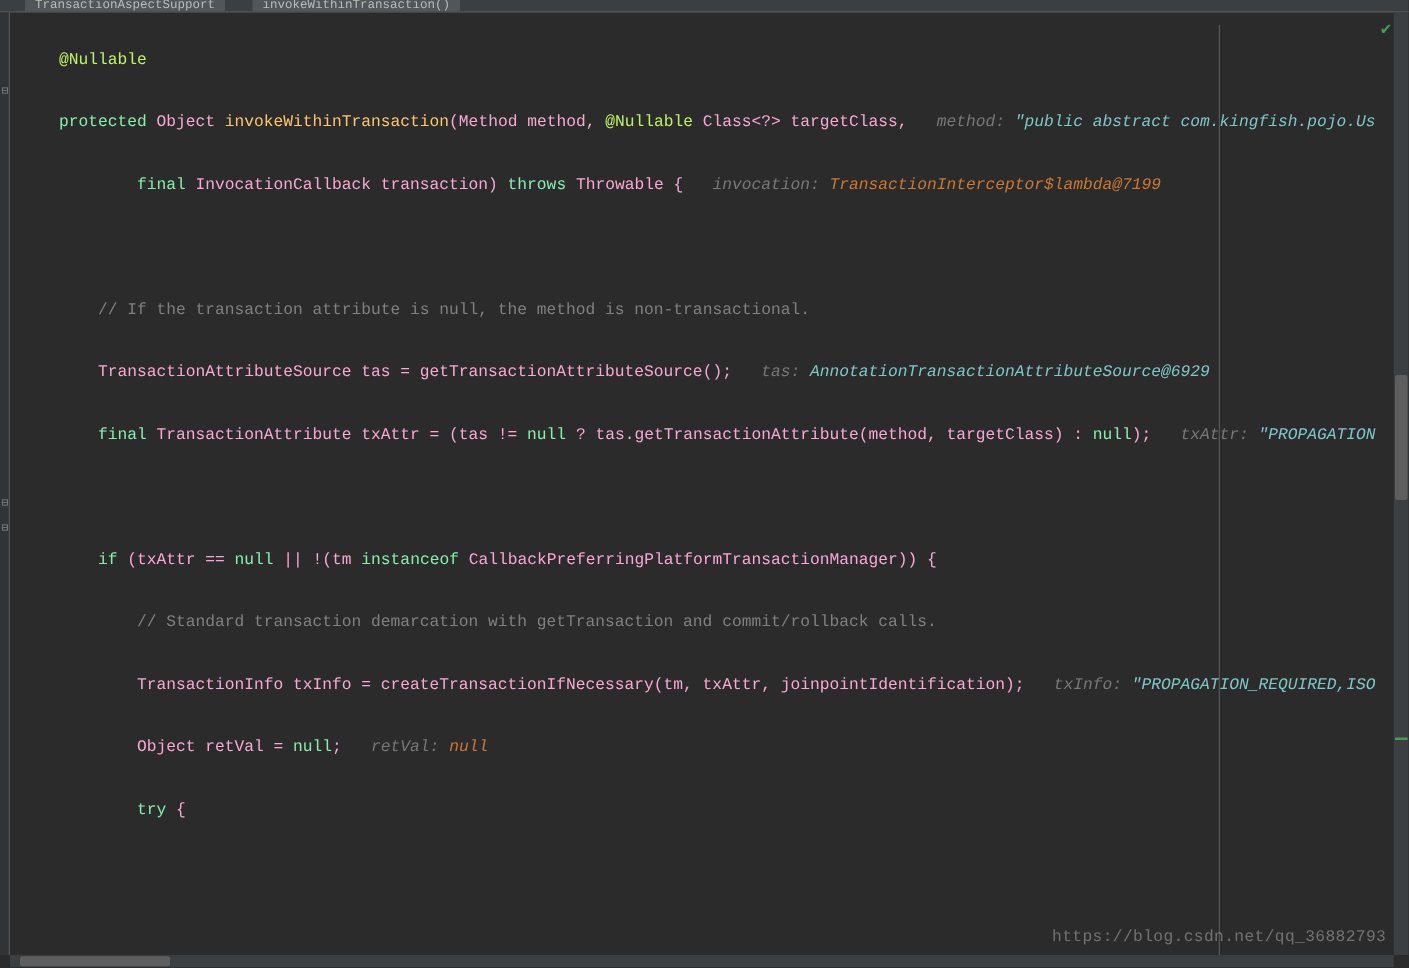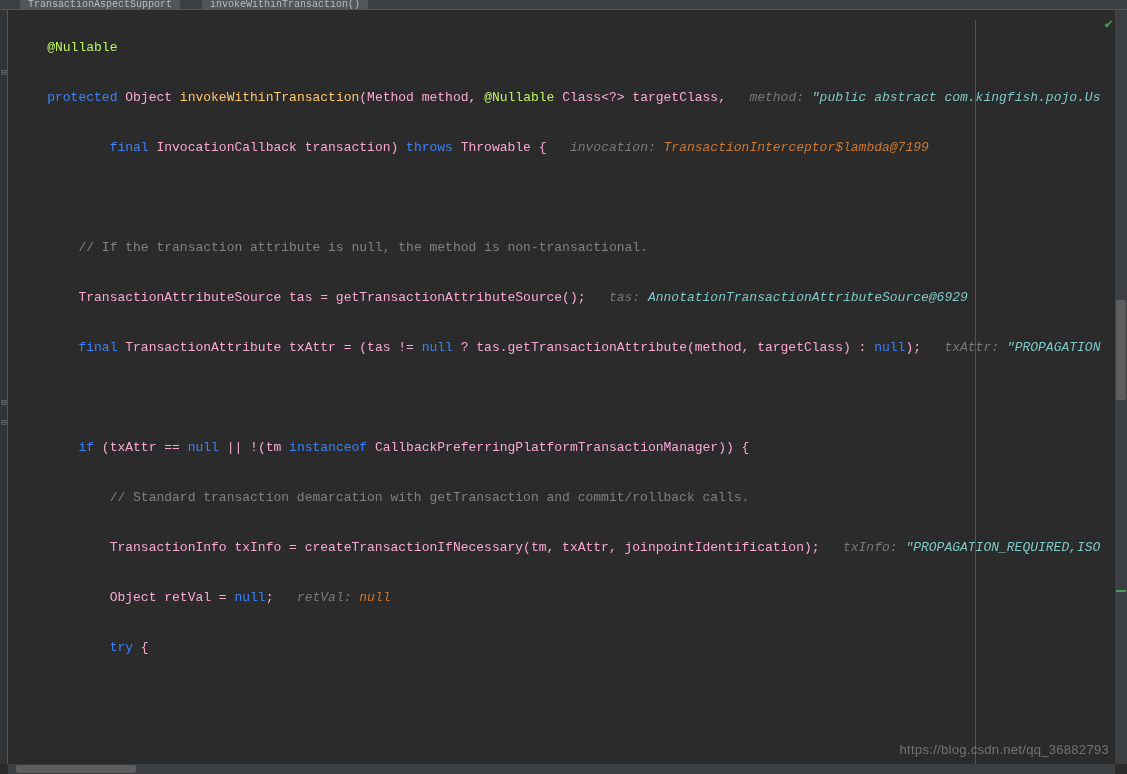--- a/index.html
+++ b/index.html
@@ -54,21 +54,21 @@
   }
   .code-area {
     flex: 1;
     padding-left: 8px;
     position: relative;
     overflow: hidden;
     white-space: pre;
   }
   .line { height: 25px; }
   
-  .kw { color: #3b82f6; }
+  .kw { color: #86efac; }
   .ann { color: #bef264; margin-top: 16px; }
   .method-decl { color: #ffc66d; }
   .comment { color: #808080; }
   .param-hint { color: #787878; font-style: italic; }
   .param-hint-val { color: #7ec7c7; font-style: italic; }
   .param-hint-orange { color: #cc7832; font-style: italic; }
   .default { color: #f9a8d4; }
   
   .scrollbar-v {
     position: absolute;
@@ -116,21 +116,21 @@
     width: 120px;
     background: #5e5e5e;
     border-radius: 2px;
   }
   .watermark {
     position: absolute;
     bottom: 12px;
     right: 18px;
     color: rgba(200,200,200,0.45);
     font-size: 13px;
-    font-family: Liberation Sans, sans-serif;
+    font-family: Liberation Mono, monospace;
     letter-spacing: 0.3px;
   }
   .right-border {
     position: absolute;
     top: 10px;
     bottom: 0;
     left: 975px;
     width: 1px;
     background: #555;
   }

